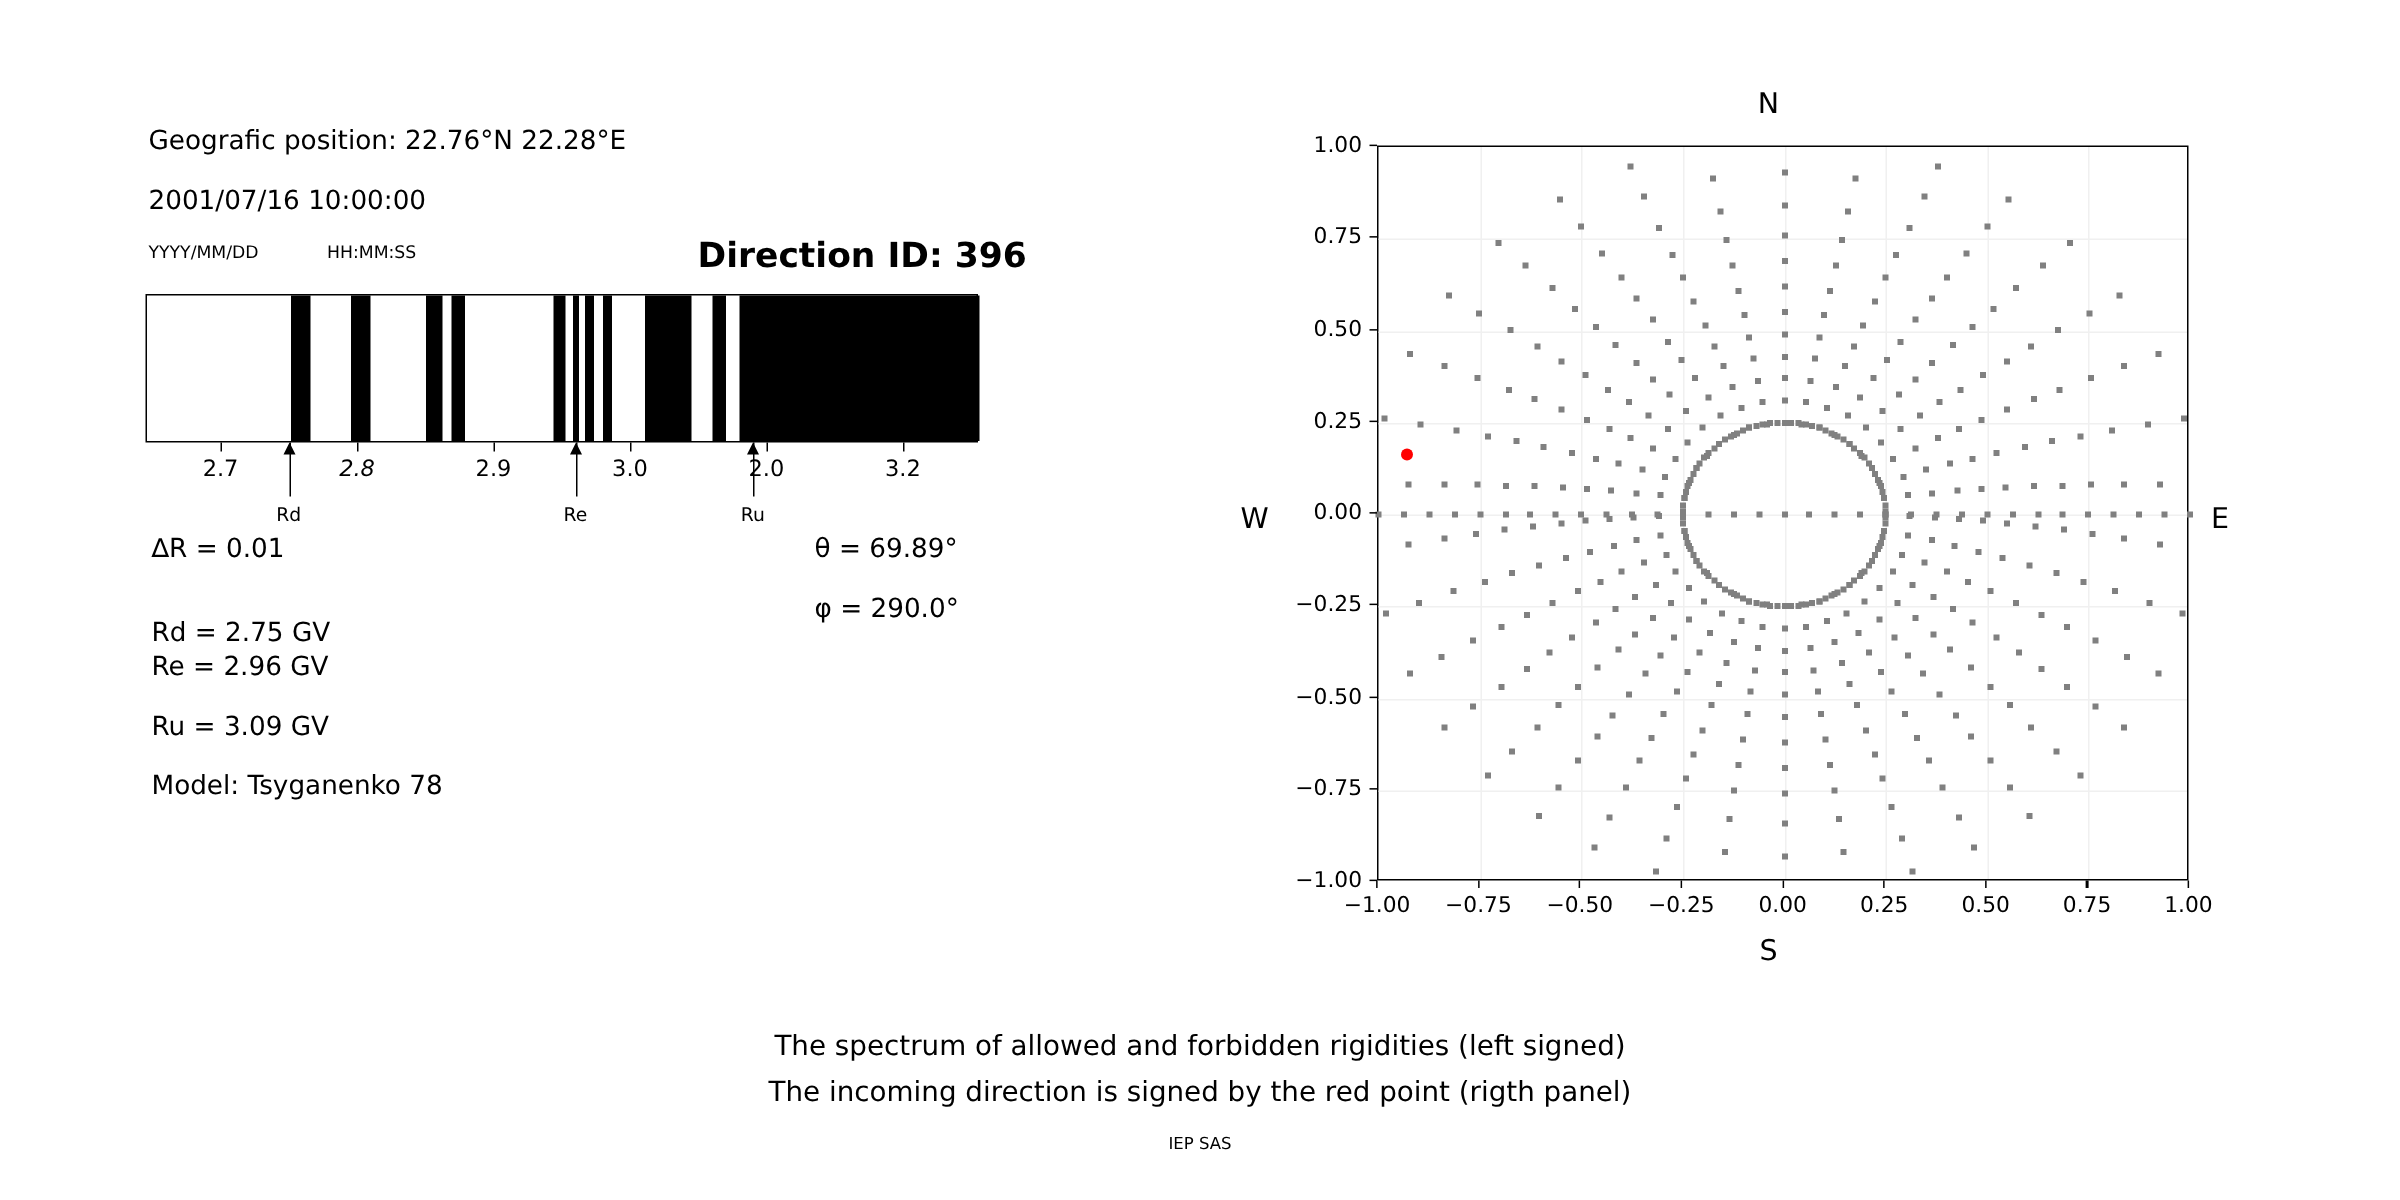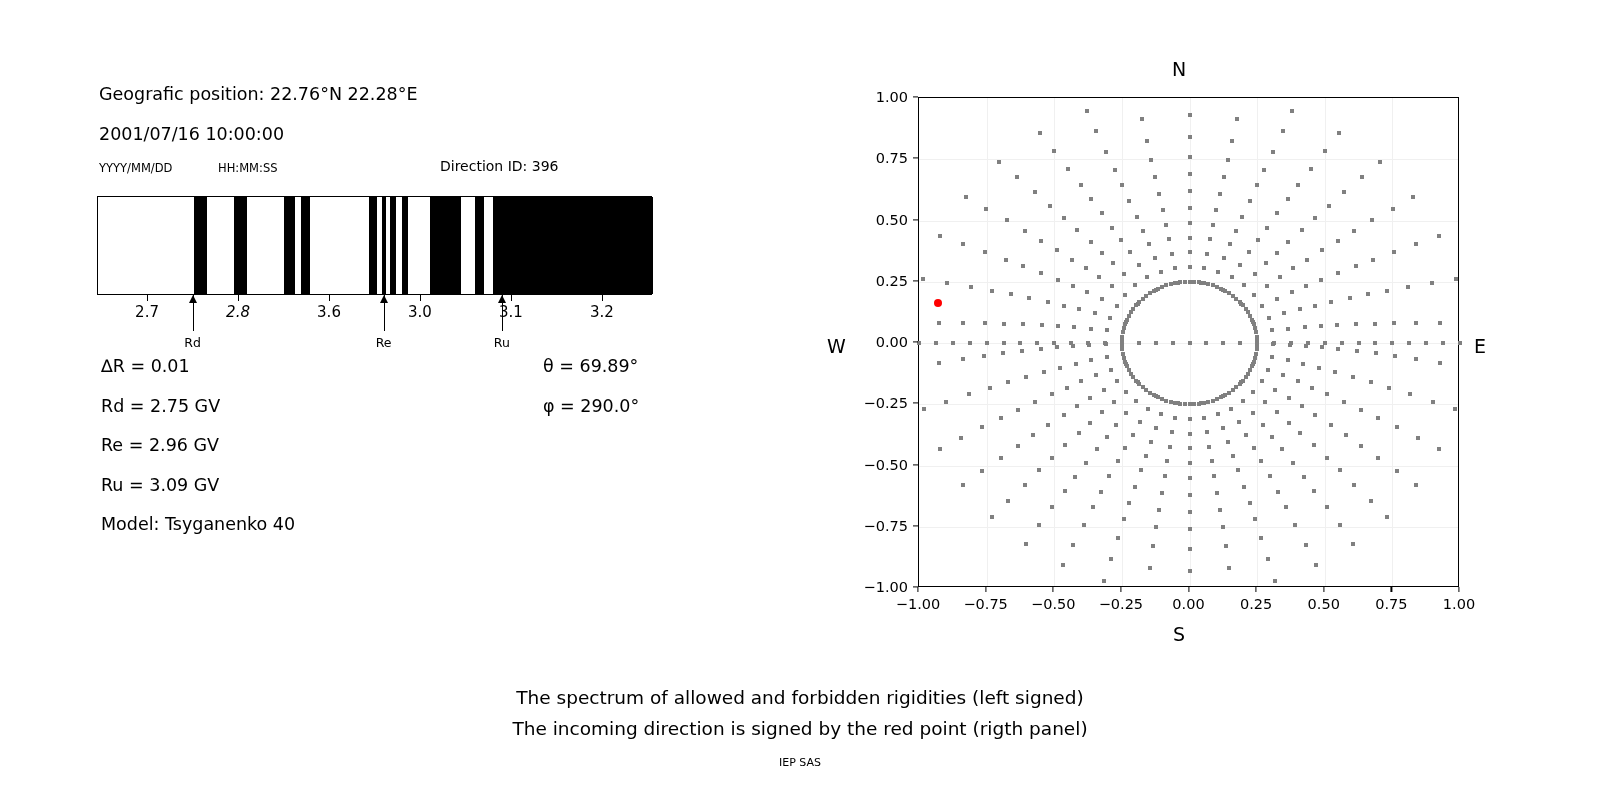--- a/index.html
+++ b/index.html
@@ -6,21 +6,21 @@
   body{width:1600px;height:800px;position:relative;overflow:hidden;
        font-family:"DejaVu Sans","Liberation Sans",sans-serif;color:#000;}
 
   .abs{position:absolute;}
 
   
   #geo-position{left:99px;top:84px;font-size:17.5px;white-space:nowrap;}
   #datetime{left:99px;top:124px;font-size:17.5px;white-space:nowrap;}
   #fmt-date{left:99px;top:161px;font-size:11.5px;white-space:nowrap;}
   #fmt-time{left:218px;top:161px;font-size:11.5px;white-space:nowrap;}
-  #direction-id{left:440px;top:158px;font-size:14px;white-space:nowrap;}
+  #direction-id{left:465px;top:158px;font-size:23px;white-space:nowrap;font-weight:bold;}
 
   
   #spectrum-box{left:97px;top:196px;width:555px;height:99px;
                 border:1.4px solid #000;box-sizing:border-box;background:#fff;}
   .band{position:absolute;top:0;bottom:0;background:#000;}
 
   #spectrum-axis{left:97px;top:295px;width:555px;height:1px;}
   .xtick{position:absolute;top:0;width:1.2px;height:6px;background:#000;}
   .xtlabel{position:absolute;top:8px;font-size:15px;transform:translateX(-50%);
            white-space:nowrap;}
@@ -90,25 +90,25 @@
     <div class="band" style="left: 332.09px; width: 30.9344px;"></div>
     <div class="band" style="left: 376.672px; width: 9.09836px;"></div>
     <div class="band" style="left: 394.869px; width: 160.131px;"></div>
   </div>
 <div class="abs" id="spectrum-axis">
     <div class="xtick" style="left: 50.041px;"></div>
     <div class="xtlabel" style="left: 50.041px;">2.7</div>
     <div class="xtick" style="left: 141.025px;"></div>
     <div class="xtlabel" style="left: 141.025px; font-style: italic;">2.8</div>
     <div class="xtick" style="left: 232.008px;"></div>
-    <div class="xtlabel" style="left: 232.008px;">3.6</div>
+    <div class="xtlabel" style="left: 232.008px;">2.9</div>
     <div class="xtick" style="left: 322.992px;"></div>
     <div class="xtlabel" style="left: 322.992px;">3.0</div>
     <div class="xtick" style="left: 413.975px;"></div>
-    <div class="xtlabel" style="left: 413.975px;">3.1</div>
+    <div class="xtlabel" style="left: 413.975px;">2.0</div>
     <div class="xtick" style="left: 504.959px;"></div>
     <div class="xtlabel" style="left: 504.959px;">3.2</div>
     <div class="marker-arrow" style="left: 95.5328px;"></div>
     <div class="marker-head" style="left: 95.5328px; top: 0px;"></div>
     <div class="marker-label" style="left: 95.5328px;">Rd</div>
     <div class="marker-arrow" style="left: 286.598px;"></div>
     <div class="marker-head" style="left: 286.598px; top: 0px;"></div>
     <div class="marker-label" style="left: 286.598px;">Re</div>
     <div class="marker-arrow" style="left: 404.877px;"></div>
     <div class="marker-head" style="left: 404.877px; top: 0px;"></div>
@@ -680,24 +680,24 @@
 <div class="abs" id="label-N">N</div>
 <div class="abs" id="label-S">S</div>
 <div class="abs" id="label-W">W</div>
 <div class="abs" id="label-E">E</div>
 
 <div class="caption" id="caption-1">The spectrum of allowed and forbidden rigidities (left signed)</div>
 <div class="caption" id="caption-2">The incoming direction is signed by the red point (rigth panel)</div>
 <div id="footer">IEP SAS</div>
 
 <div class="param param-left" style="top: 356px;">∆R = 0.01</div>
-<div class="param param-left" style="top: 396px;">Rd = 2.75 GV</div>
+<div class="param param-left" style="top: 412px;">Rd = 2.75 GV</div>
 <div class="param param-left" style="top: 435px;">Re = 2.96 GV</div>
 <div class="param param-left" style="top: 475px;">Ru = 3.09 GV</div>
-<div class="param param-left" style="top: 514px;">Model: Tsyganenko 40</div>
+<div class="param param-left" style="top: 514px;">Model: Tsyganenko 78</div>
 <div class="param param-right" style="top: 356px;">θ = 69.89°</div>
 <div class="param param-right" style="top: 396px;">φ = 290.0°</div>
 <div class="ytick" style="left: 913px; top: 587px;"></div>
 <div class="ytlabel" style="left: 846px; width: 62px; top: 587px;">−1.00</div>
 <div class="ytick" style="left: 913px; top: 525.75px;"></div>
 <div class="ytlabel" style="left: 846px; width: 62px; top: 525.75px;">−0.75</div>
 <div class="ytick" style="left: 913px; top: 464.5px;"></div>
 <div class="ytlabel" style="left: 846px; width: 62px; top: 464.5px;">−0.50</div>
 <div class="ytick" style="left: 913px; top: 403.25px;"></div>
 <div class="ytlabel" style="left: 846px; width: 62px; top: 403.25px;">−0.25</div>

